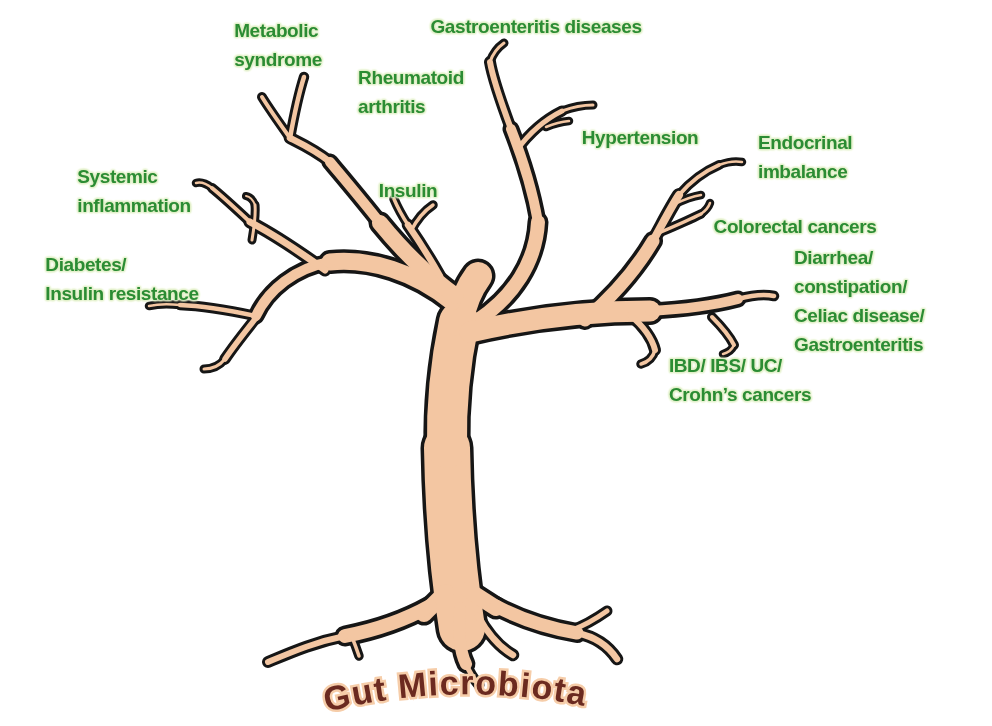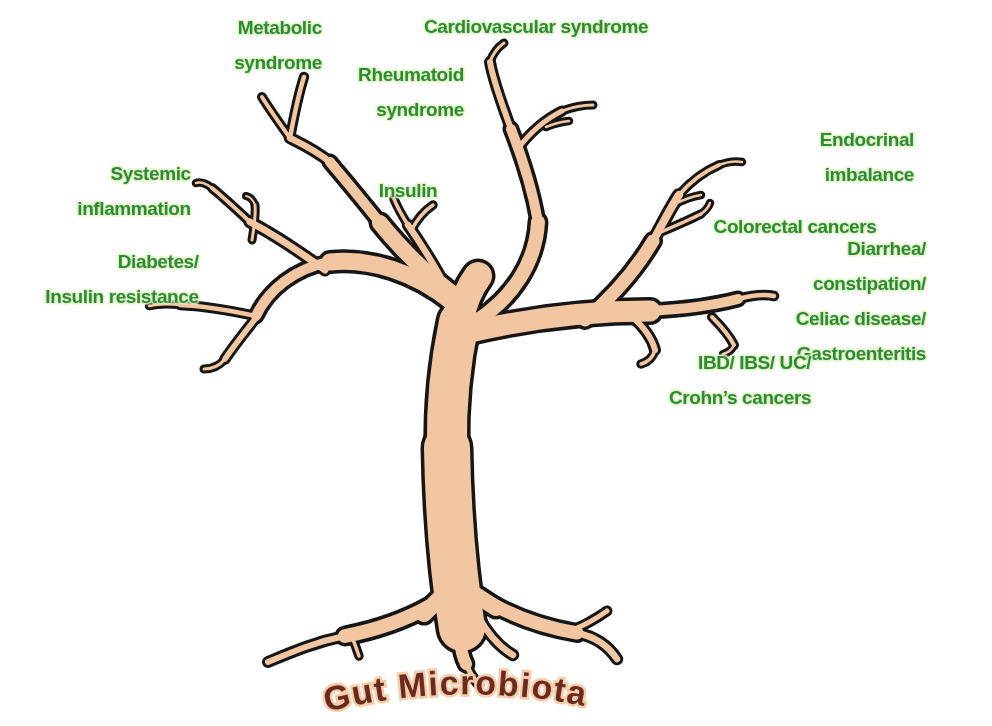--- a/index.html
+++ b/index.html
@@ -27,22 +27,22 @@
   .fill-layer path{
     fill:none;stroke:var(--bark);
     stroke-linecap:round;stroke-linejoin:round;
   }
   .lbl{
     position:absolute;
     transform:translate(-50%,-50%);
     color:var(--leaf);
     font-size:19px;font-weight:700;
     letter-spacing:-0.4px;
-    line-height:35px;
-    text-align:right;
+    line-height:29px;
+    text-align:left;
     white-space:pre-line;
     text-shadow:
       0 0 3px var(--halo), 0 0 3px var(--halo),
       1px 1px 2px var(--halo), -1px -1px 2px var(--halo),
       1px -1px 2px var(--halo), -1px 1px 2px var(--halo);
   }
   .title-text{
     font-family:"Liberation Sans", sans-serif;
     font-size:34px;font-weight:700;
     letter-spacing:1.5px;
@@ -174,23 +174,24 @@
         <path d="M661,232 C675,226 689,220 701,214" stroke-width="3.5"></path>
         <path d="M701,214 Q708,209 710,203" stroke-width="2.5"></path>
       </g>
     <text class="title-text">
       <textPath href="#title-arc" startOffset="50%">Gut Microbiota</textPath>
     </text>
   </svg>
 
   <div class="lbl" style="left:278px;top:45px">Metabolic
 syndrome</div>
-  <div class="lbl" style="left:536px;top:26px">Cardiovascular syndrome</div>
+  <div class="lbl" style="left:536px;top:26px">Gastroenteritis diseases</div>
   <div class="lbl" style="left:411px;top:92px">Rheumatoid
-syndrome</div>
+arthritis</div>
+  <div class="lbl" style="left:640px;top:137px">Hypertension</div>
   <div class="lbl" style="left:836px;top:157px">Endocrinal imbalance</div>
   <div class="lbl" style="left:134px;top:191px">Systemic
 inflammation</div>
   <div class="lbl" style="left:408px;top:190px">Insulin</div>
   <div class="lbl" style="left:795px;top:226px">Colorectal cancers</div>
   <div class="lbl" style="left:122px;top:279px">Diabetes/
 Insulin resistance</div>
   <div class="lbl" style="left:860px;top:301px">Diarrhea/ constipation/
 Celiac disease/
 Gastroenteritis</div>

